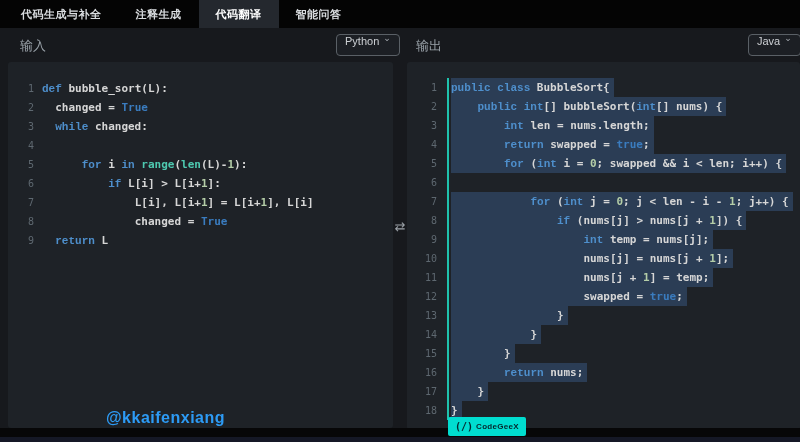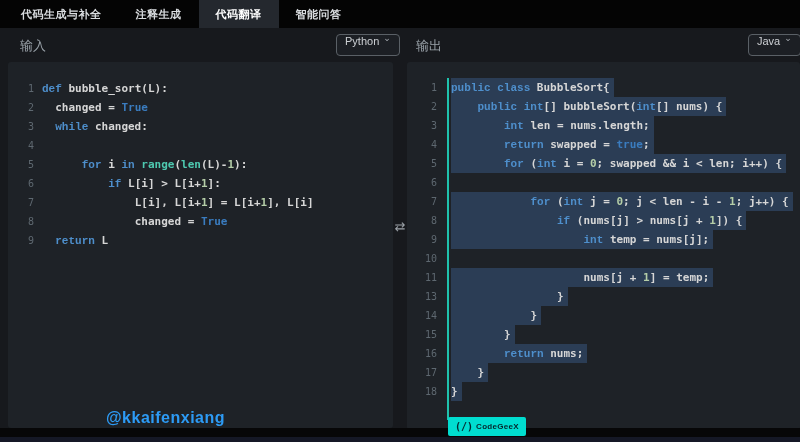--- a/index.html
+++ b/index.html
@@ -102,22 +102,23 @@
     <div class="code" id="code-output">
         <div class="code-line"><span class="gutter">1</span><span class="line-content hl"><span class="tok-kw">public</span><span class="tok-plain"> </span><span class="tok-kw">class</span><span class="tok-plain"> BubbleSort{</span></span></div>
         <div class="code-line"><span class="gutter">2</span><span class="line-content hl"><span class="tok-plain">    </span><span class="tok-kw">public</span><span class="tok-plain"> </span><span class="tok-kw">int</span><span class="tok-plain">[] bubbleSort(</span><span class="tok-kw">int</span><span class="tok-plain">[] nums) {</span></span></div>
         <div class="code-line"><span class="gutter">3</span><span class="line-content hl"><span class="tok-plain">        </span><span class="tok-kw">int</span><span class="tok-plain"> len = nums.length;</span></span></div>
         <div class="code-line"><span class="gutter">4</span><span class="line-content hl"><span class="tok-plain">        </span><span class="tok-kw">return</span><span class="tok-plain"> swapped = </span><span class="tok-const">true</span><span class="tok-plain">;</span></span></div>
         <div class="code-line"><span class="gutter">5</span><span class="line-content hl"><span class="tok-plain">        </span><span class="tok-kw">for</span><span class="tok-plain"> (</span><span class="tok-kw">int</span><span class="tok-plain"> i = </span><span class="tok-num">0</span><span class="tok-plain">; swapped &amp;&amp; i &lt; len; i++) {</span></span></div>
         <div class="code-line"><span class="gutter">6</span></div>
         <div class="code-line"><span class="gutter">7</span><span class="line-content hl"><span class="tok-plain">            </span><span class="tok-kw">for</span><span class="tok-plain"> (</span><span class="tok-kw">int</span><span class="tok-plain"> j = </span><span class="tok-num">0</span><span class="tok-plain">; j &lt; len - i - </span><span class="tok-num">1</span><span class="tok-plain">; j++) {</span></span></div>
         <div class="code-line"><span class="gutter">8</span><span class="line-content hl"><span class="tok-plain">                </span><span class="tok-kw">if</span><span class="tok-plain"> (nums[j] &gt; nums[j + </span><span class="tok-num">1</span><span class="tok-plain">]) {</span></span></div>
         <div class="code-line"><span class="gutter">9</span><span class="line-content hl"><span class="tok-plain">                    </span><span class="tok-kw">int</span><span class="tok-plain"> temp = nums[j];</span></span></div>
-        <div class="code-line"><span class="gutter">10</span></div>
+        <div class="code-line"><span class="gutter">10</span><span class="line-content hl"><span class="tok-plain">                    nums[j] = nums[j + </span><span class="tok-num">1</span><span class="tok-plain">];</span></span></div>
         <div class="code-line"><span class="gutter">11</span><span class="line-content hl"><span class="tok-plain">                    nums[j + </span><span class="tok-num">1</span><span class="tok-plain">] = temp;</span></span></div>
+        <div class="code-line"><span class="gutter">12</span><span class="line-content hl"><span class="tok-plain">                    swapped = </span><span class="tok-const">true</span><span class="tok-plain">;</span></span></div>
         <div class="code-line"><span class="gutter">13</span><span class="line-content hl"><span class="tok-plain">                }</span></span></div>
         <div class="code-line"><span class="gutter">14</span><span class="line-content hl"><span class="tok-plain">            }</span></span></div>
         <div class="code-line"><span class="gutter">15</span><span class="line-content hl"><span class="tok-plain">        }</span></span></div>
         <div class="code-line"><span class="gutter">16</span><span class="line-content hl"><span class="tok-plain">        </span><span class="tok-kw">return</span><span class="tok-plain"> nums;</span></span></div>
         <div class="code-line"><span class="gutter">17</span><span class="line-content hl"><span class="tok-plain">    }</span></span></div>
         <div class="code-line"><span class="gutter">18</span><span class="line-content hl"><span class="tok-plain">}</span></span></div>
       </div>
   </div>
 
   <div class="footer-black"></div>

